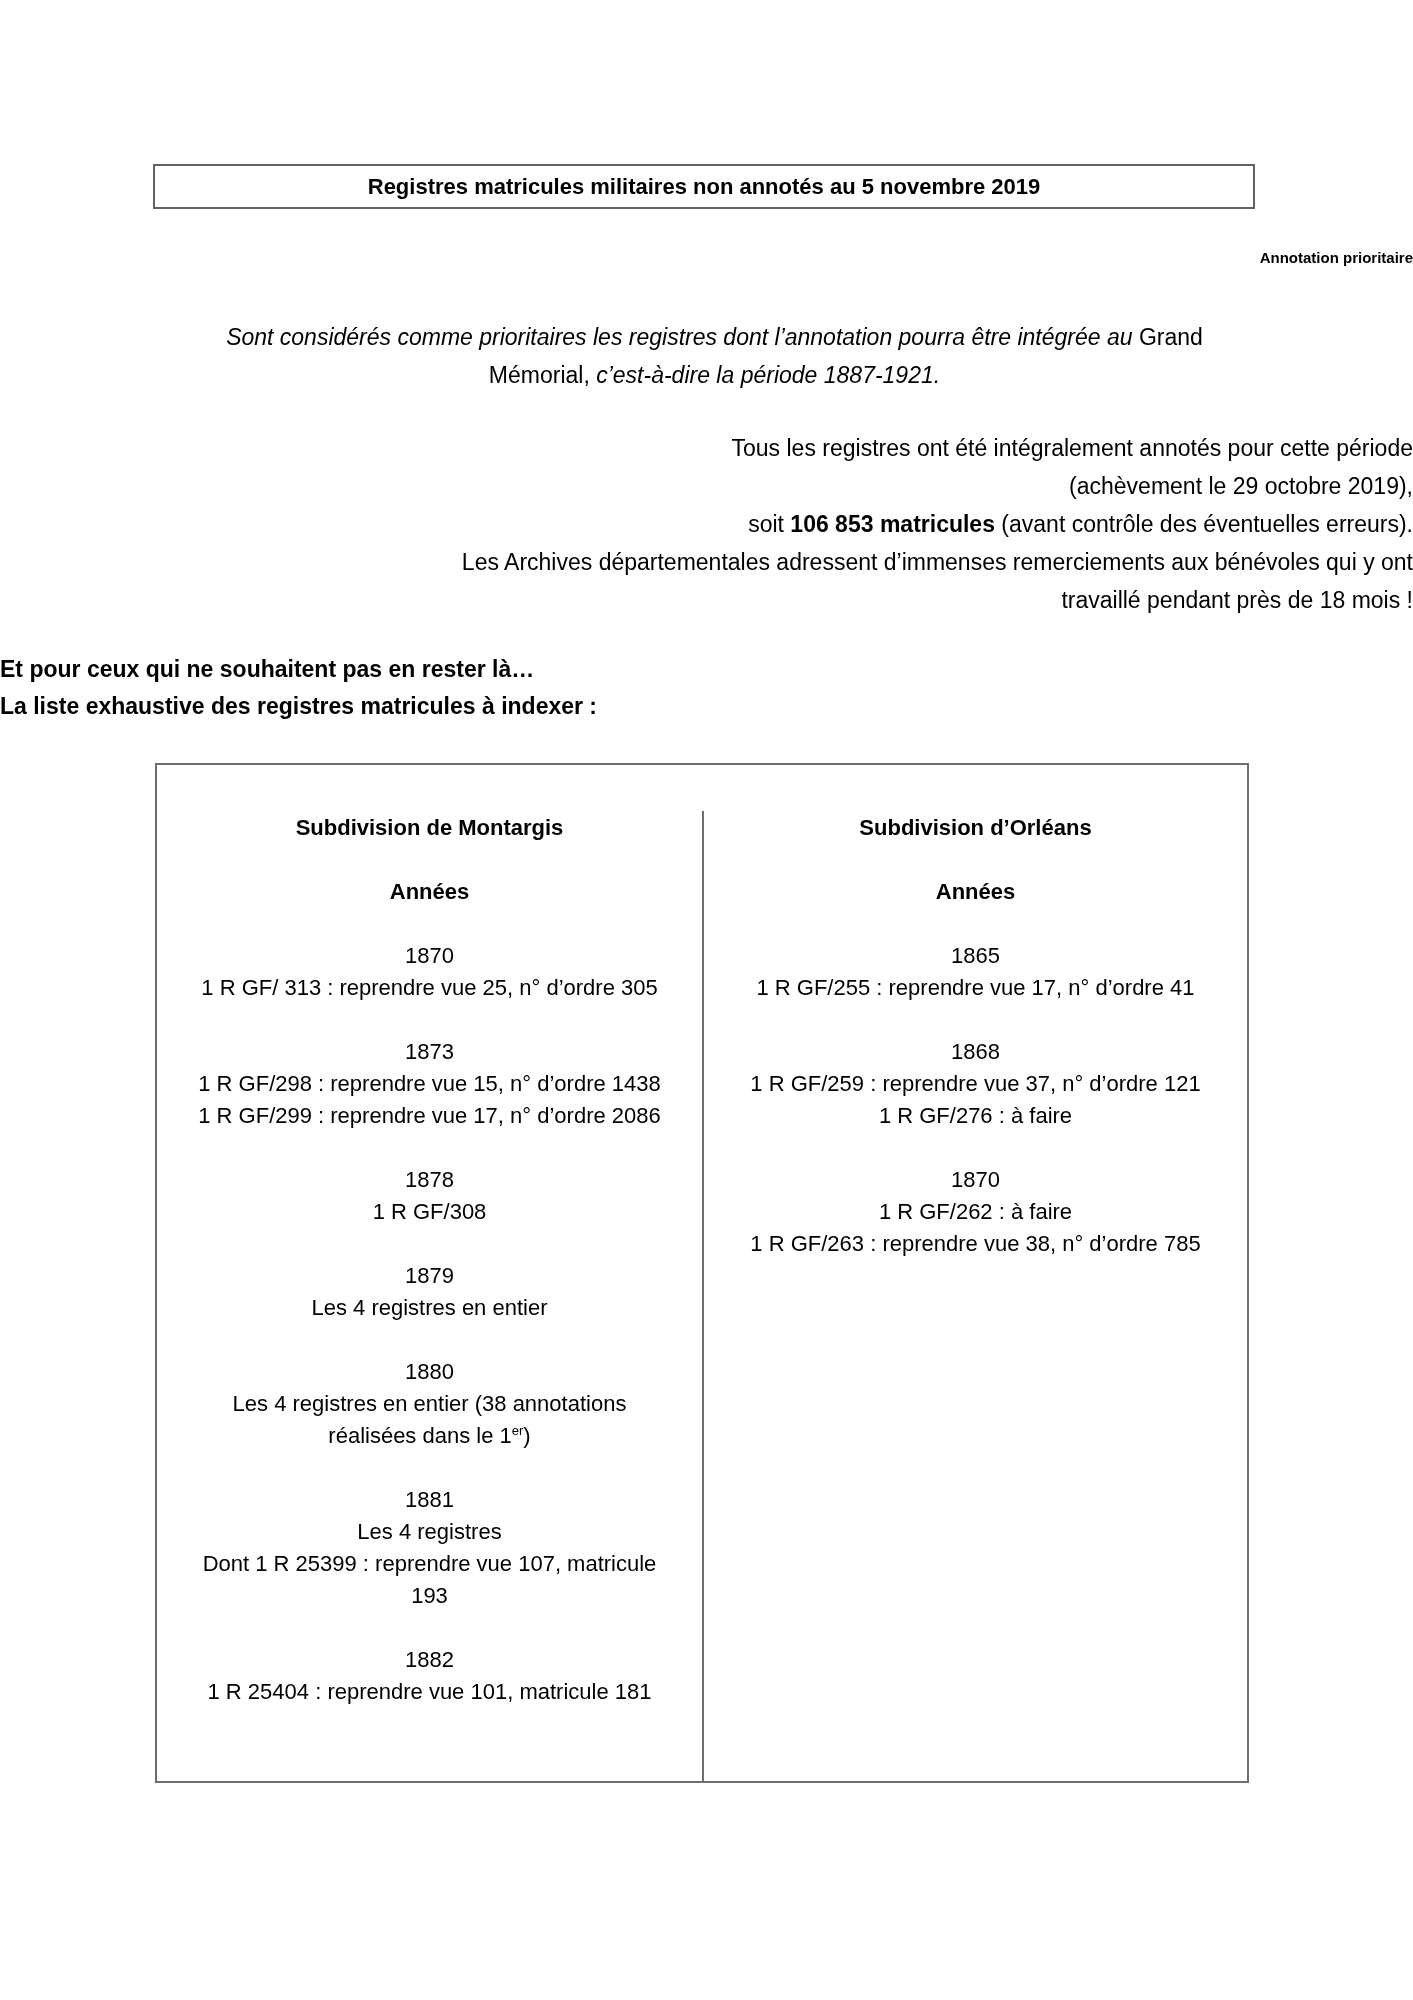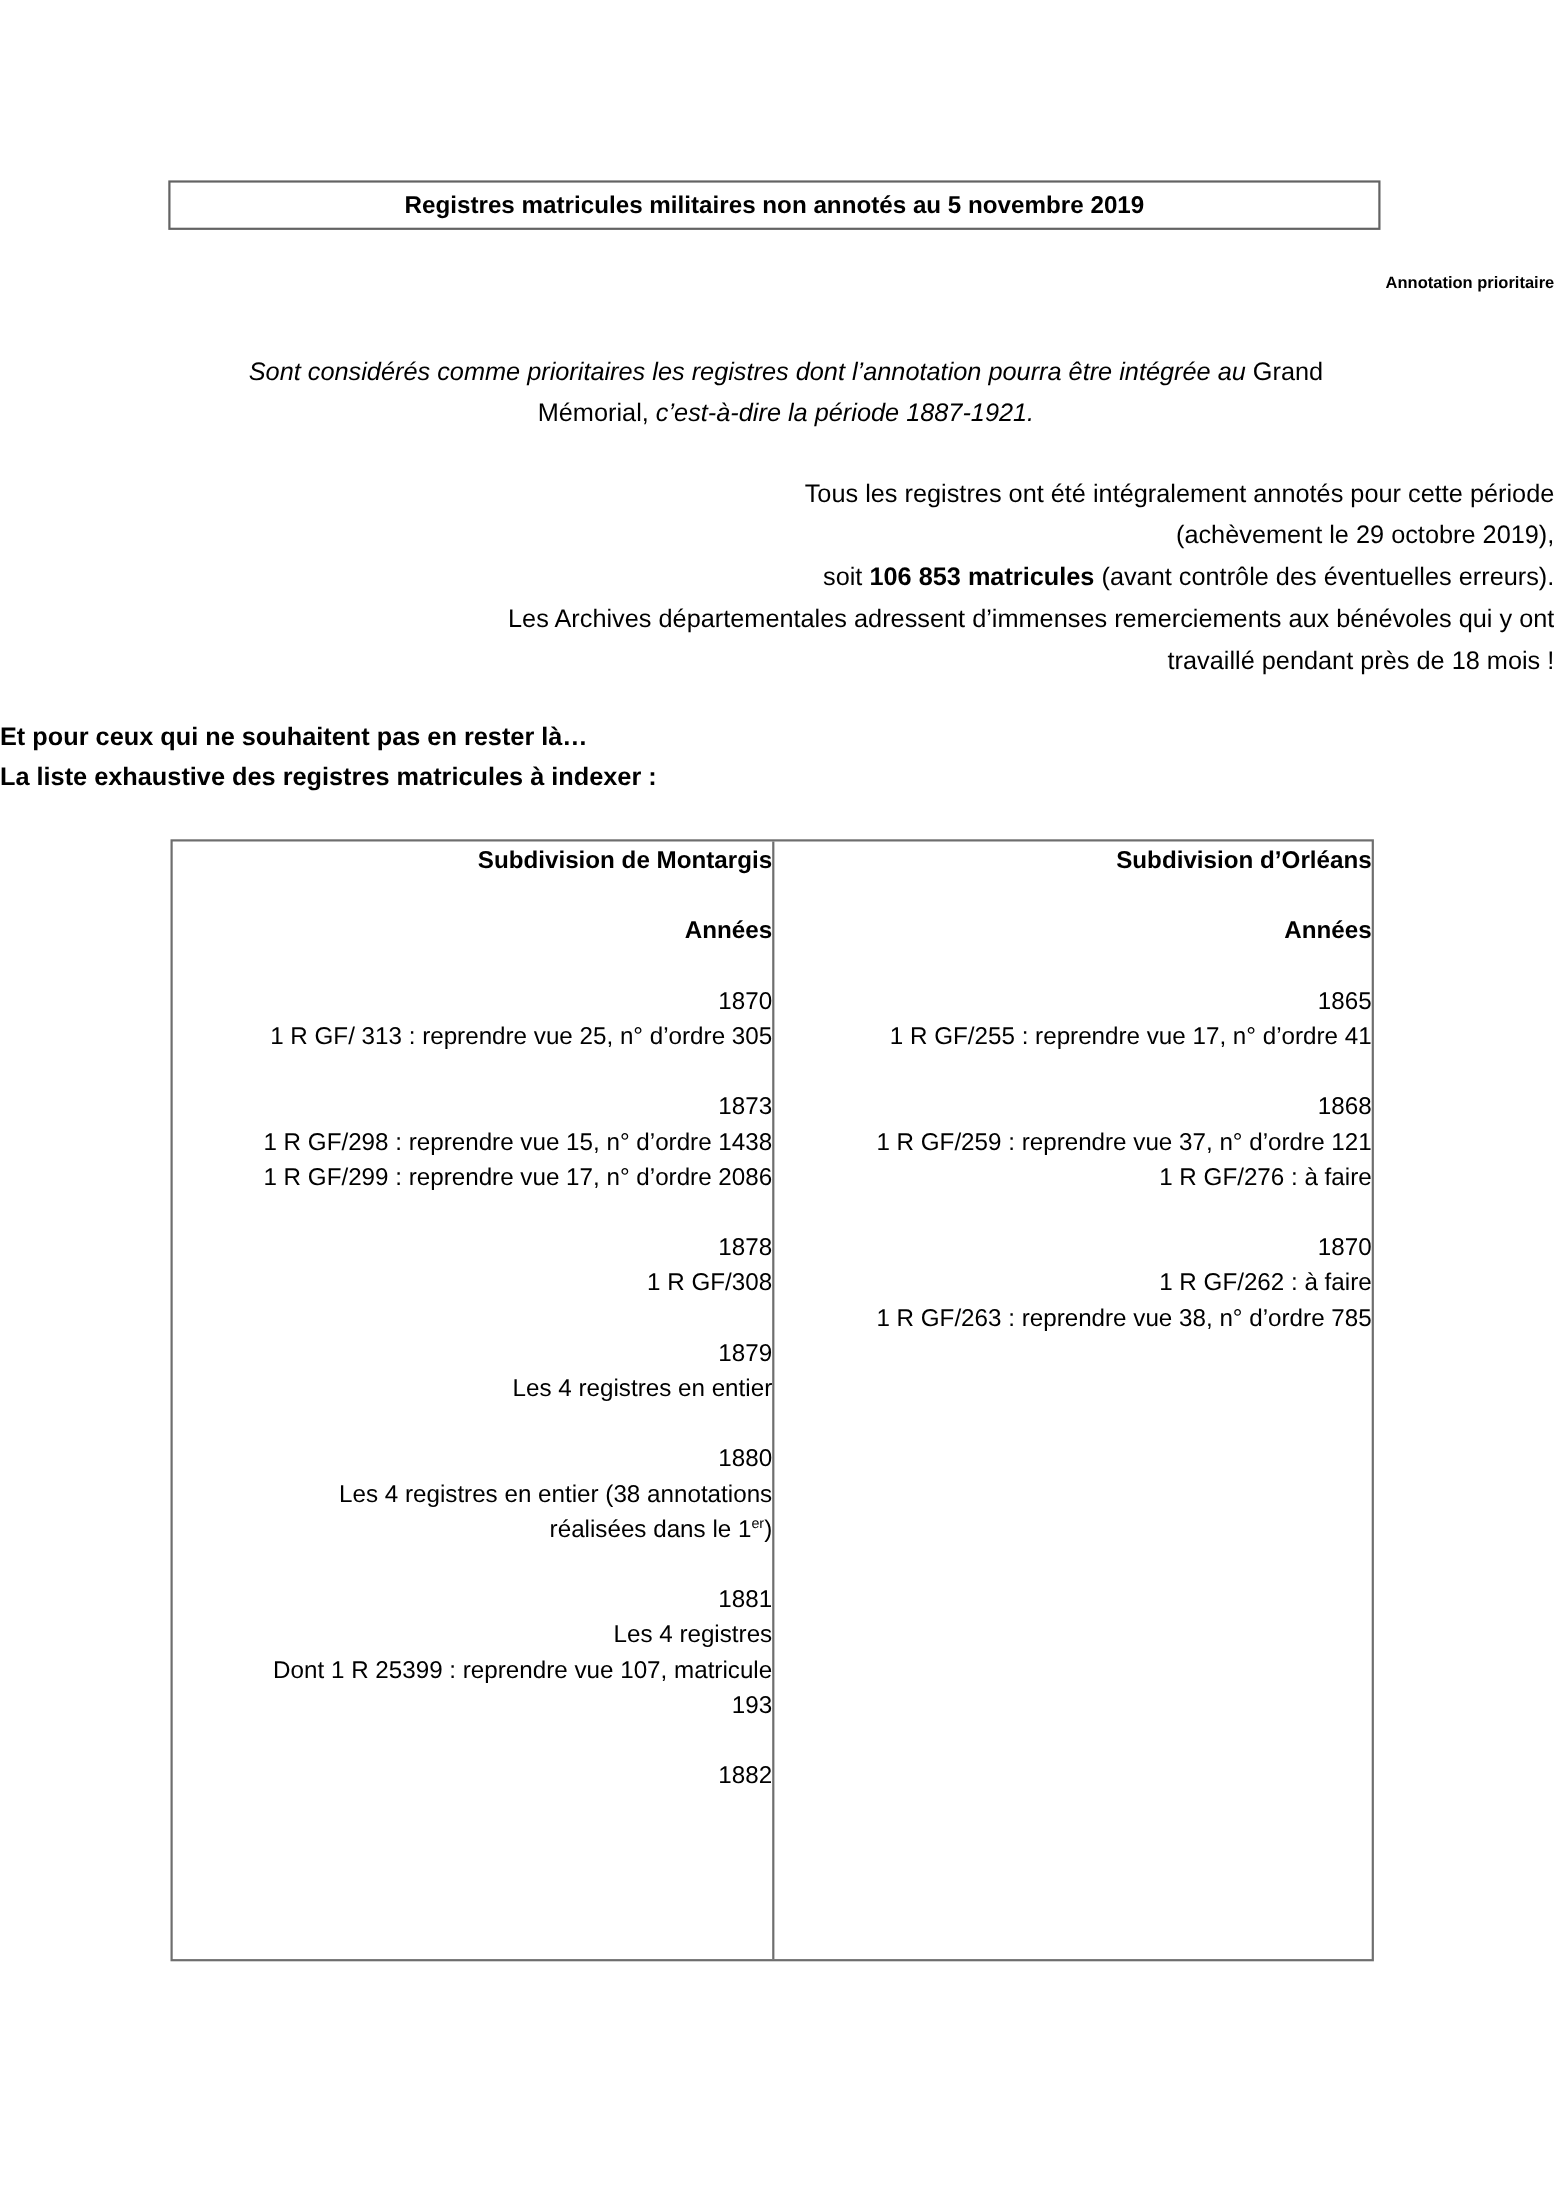--- a/index.html
+++ b/index.html
@@ -70,24 +70,25 @@
     left: 155px;
     top: 763px;
     width: 1094px;
     height: 1020px;
     border: 2px solid #6e6e6e;
     display: flex;
   }
   .cell {
     width: 50%;
     padding-top: 1px;
-    text-align: right;
+    text-align: center;
     font-size: 22px;
     line-height: 32px;
     overflow: hidden;
+    margin-top: 46px;
   }
   .cell.right { border-left: 2px solid #6e6e6e; }
   .cell .bold { font-weight: bold; }
   .cell .gap { margin-top: 32px; }
   .block { margin-top: 32px; }
   sup.sup {
     font-size: 13px;
     vertical-align: super;
     line-height: 0;
   }
@@ -156,20 +157,21 @@
 
       <div class="block">
         <div class="line">1881</div>
         <div class="line">Les 4 registres</div>
         <div class="line">Dont 1 R 25399 : reprendre vue 107, matricule</div>
         <div class="line">193</div>
       </div>
 
       <div class="block">
         <div class="line">1882</div>
+        <div class="line">1 R 25404 : reprendre vue 101, matricule 181</div>
       </div>
 
     </div>
 
     <div class="cell right">
       <div class="line bold">Subdivision d’Orléans</div>
       <div class="line bold gap">Années</div>
 
       <div class="block">
         <div class="line">1865</div>

